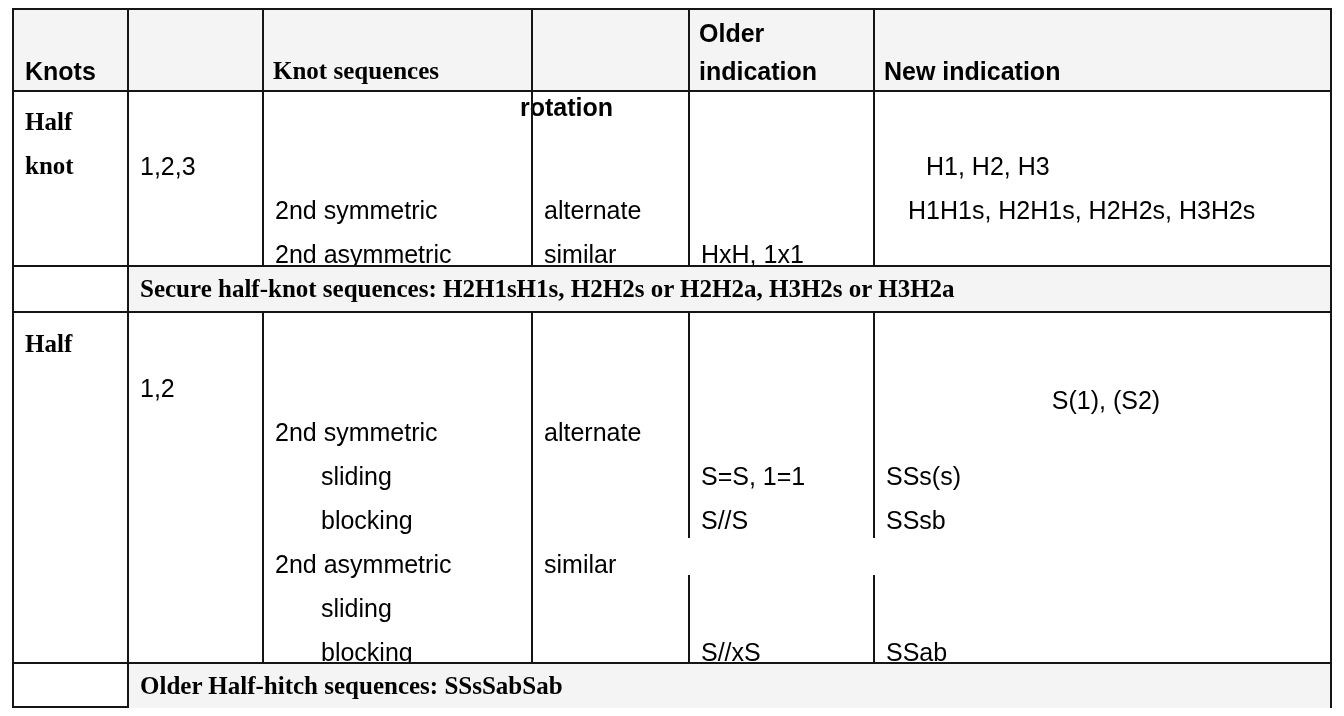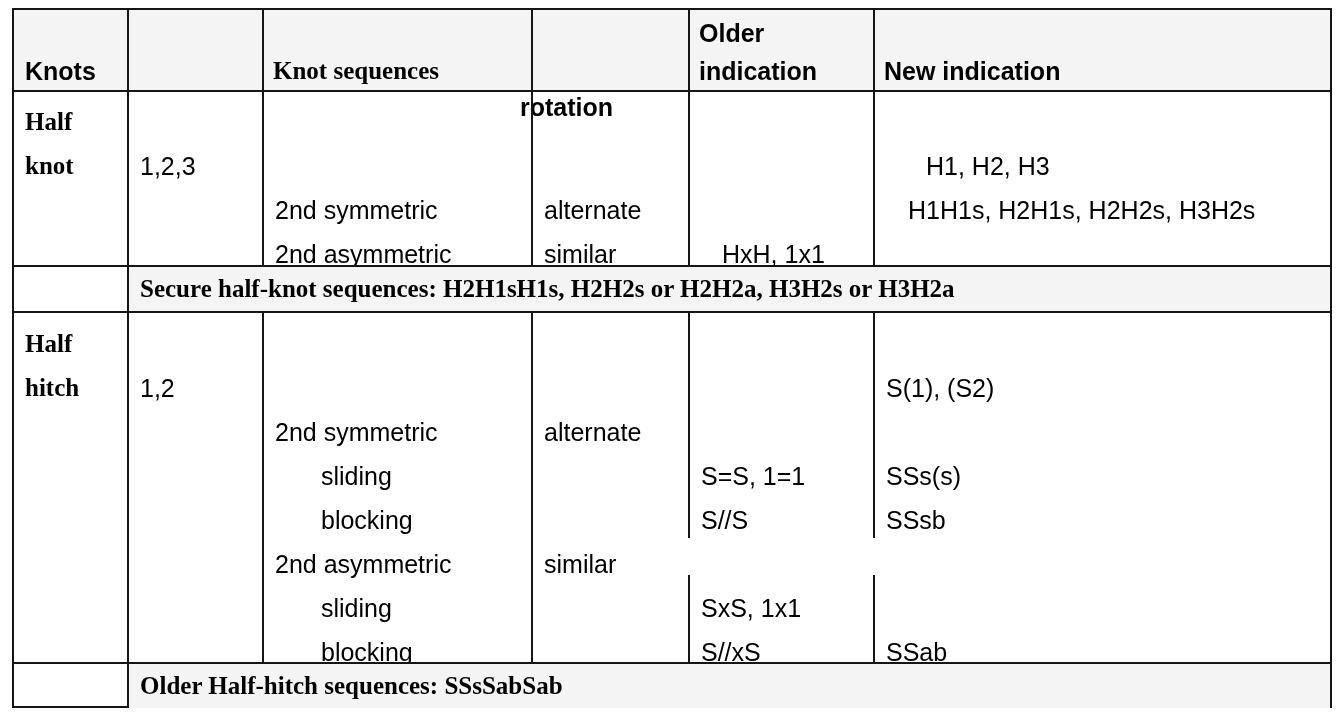--- a/index.html
+++ b/index.html
@@ -107,21 +107,21 @@
   </div>
 
   <div class="cell" style="left:126px; top:134px; width:115px;">1,2,3</div>
 
   <div class="cell" style="left:261px; top:178px; width:250px;">2nd symmetric</div>
   <div class="cell" style="left:261px; top:222px; width:250px;">2nd asymmetric</div>
 
   <div class="cell" style="left:530px; top:178px; width:140px;">alternate</div>
   <div class="cell" style="left:530px; top:222px; width:140px;">similar</div>
 
-  <div class="cell" style="left:687px; top:222px; width:168px;margin-left:21px;">HxH, 1x1</div>
+  <div class="cell" style="left:687px; top:222px; width:168px;">HxH, 1x1</div>
 
   <div class="cell" style="left:872px; top:134px; width:440px;margin-left:40px;">H1, H2, H3</div>
   <div class="cell" style="left:872px; top:178px; width:440px;margin-left:22px;">H1H1s, H2H1s, H2H2s, H3H2s</div>
 
   <div class="hrule" style="left:0px; top:255px; width:1316px;"></div>
 
   <div class="shaded" style="position:absolute; left:113px; top:257px; width:1203px; height:44px;"></div>
   <div class="vrule" style="left:113px; top:257px; height:44px;"></div>
   <div class="cell bold" style="left:126px; top:257px; width:1180px;">Secure half-knot sequences: H2H1sH1s, H2H2s or H2H2a, H3H2s or H3H2a</div>
   <div class="hrule" style="left:0px; top:301px; width:1316px;"></div>
@@ -132,42 +132,40 @@
 
   <div class="vrule" style="left:674px; top:303px; height:225px;"></div>
   <div class="vrule" style="left:859px; top:303px; height:225px;"></div>
 
   <div class="vrule" style="left:674px; top:565px; height:87px;"></div>
   <div class="vrule" style="left:859px; top:565px; height:87px;"></div>
 
   <div class="cell bold" style="left:11px; top:312px; width:100px;">
     <span class="tline">
         <span class="tline">Half</span>
-        <span class="tline">hitch</span>
       </span>
   </div>
 
   <div class="cell" style="left:126px; top:356px; width:115px;">1,2</div>
 
   <div class="cell" style="left:261px; top:400px; width:250px;">2nd symmetric</div>
   <div class="cell indent" style="left:261px; top:444px; width:250px;">sliding</div>
   <div class="cell indent" style="left:261px; top:488px; width:250px;">blocking</div>
   <div class="cell" style="left:261px; top:532px; width:250px;">2nd asymmetric</div>
   <div class="cell indent" style="left:261px; top:576px; width:250px;">sliding</div>
   <div class="cell indent" style="left:261px; top:620px; width:250px;">blocking</div>
 
   <div class="cell" style="left:530px; top:400px; width:140px;">alternate</div>
   <div class="cell" style="left:530px; top:532px; width:140px;">similar</div>
 
   <div class="cell" style="left:687px; top:444px; width:168px;">S=S, 1=1</div>
   <div class="cell" style="left:687px; top:488px; width:168px;">S//S</div>
-  <div class="cell" style="left:687px; top:576px; width:168px;">SxS, 1x1</div>
   <div class="cell" style="left:687px; top:620px; width:168px;">S//xS</div>
 
-  <div class="cell" style="left:872px; top:356px; width:440px;">S(1), (S2)</div>
+  <div class="cell" style="left:872px; top:368px; width:440px;text-align:center;">S(1), (S2)</div>
   <div class="cell" style="left:872px; top:444px; width:440px;">SSs(s)</div>
   <div class="cell" style="left:872px; top:488px; width:440px;">SSsb</div>
   <div class="cell" style="left:872px; top:620px; width:440px;">SSab</div>
 
   <div class="hrule" style="left:0px; top:652px; width:1316px;"></div>
 
   <div class="shaded" style="position:absolute; left:113px; top:654px; width:1203px; height:44px;"></div>
   <div class="vrule" style="left:113px; top:654px; height:44px;"></div>
   <div class="cell bold" style="left:126px; top:654px; width:1180px;">Older Half-hitch sequences: SSsSabSab</div>
 

